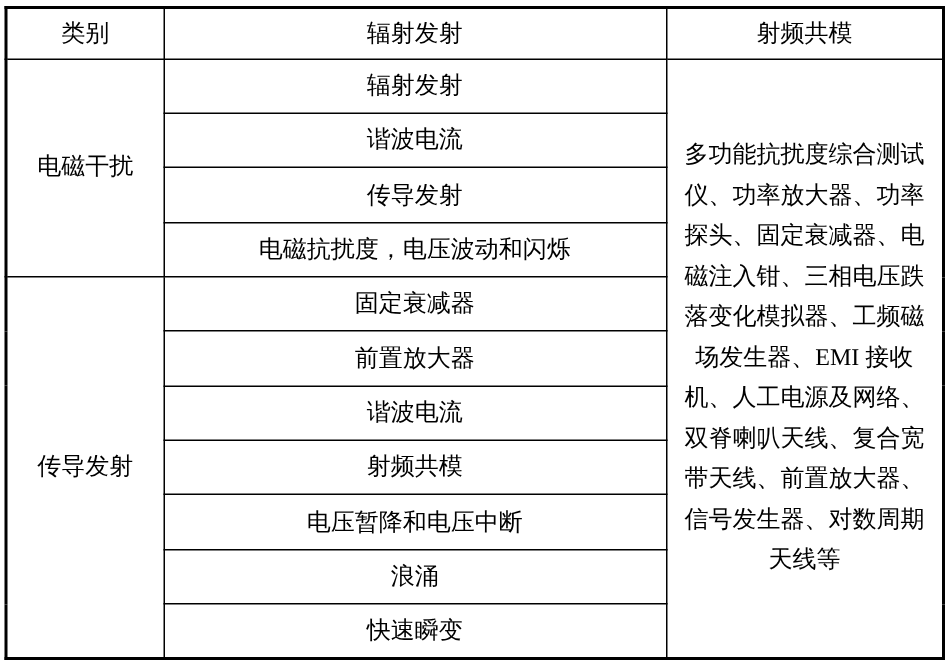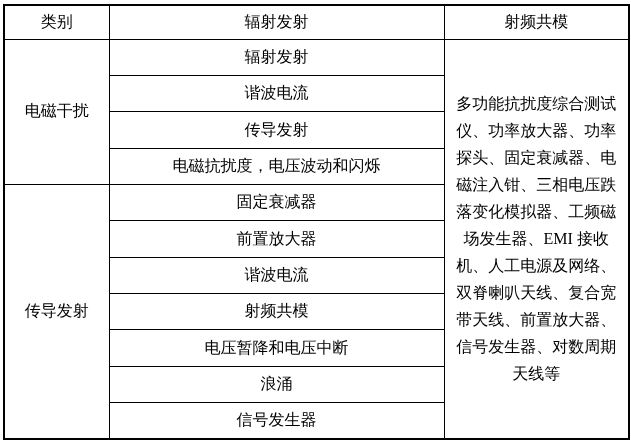--- a/index.html
+++ b/index.html
@@ -89,16 +89,16 @@
     <tr class="data-row">
       <td>射频共模</td>
     </tr>
     <tr class="data-row">
       <td>电压暂降和电压中断</td>
     </tr>
     <tr class="data-row">
       <td>浪涌</td>
     </tr>
     <tr class="data-row">
-      <td>信号发生器</td>
+      <td>快速瞬变</td>
     </tr>
   </tbody>
 </table>
 
 </body></html>

